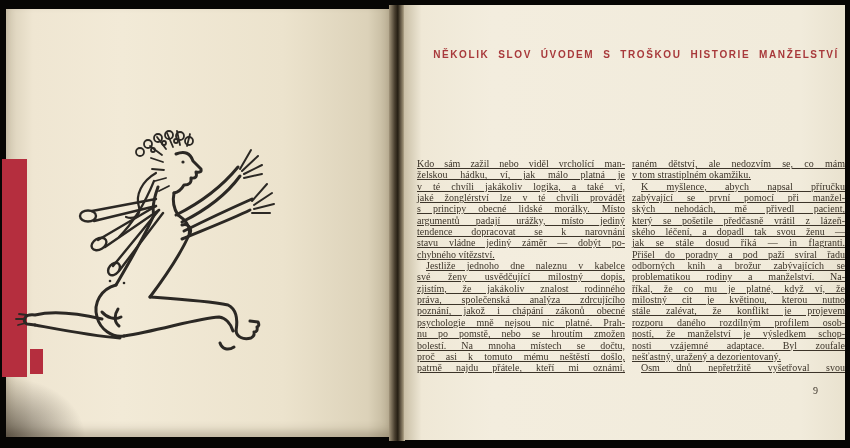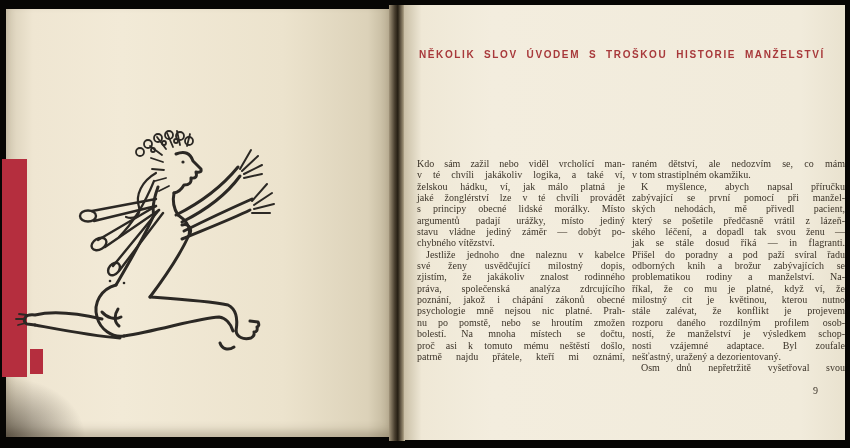--- a/index.html
+++ b/index.html
@@ -36,24 +36,25 @@
   .right-page{
     position:absolute;left:404px;top:5px;width:441px;height:435px;
     background:linear-gradient(to right,#c9bfa6 0%,#efe8d6 4%,#f3edde 20%,#f1ebdb 90%,#e9e2cf 100%);
   }
   .chapter-heading{
     position:absolute;left:15px;top:44px;width:420px;
     font-family:"Liberation Sans", sans-serif;
     font-weight:bold;font-size:10px;letter-spacing:1.6px;word-spacing:4.5px;
     color:var(--heading-red,#a8393b);
     white-space:nowrap;
+    text-align:right;
   }
   .col{
     position:absolute;top:153px;width:208px;
-    font-size:10px;line-height:11.35px;color:var(--text-sepia,#3c3429);
+    font-size:10px;line-height:11.35px;color:var(--text-sepia,#3c3429);text-decoration:underline;
   }
   .col-1{left:13px;}
   .col-2{left:228px;width:213px;}
   .ln{text-align:justify;text-align-last:justify;height:11.35px;}
   .ln.end{text-align-last:auto;}
   .ln.ind{text-indent:9px;}
   .page-number{
     position:absolute;right:27px;top:380px;
     font-size:10px;color:var(--text-sepia,#3c3429);
   }
@@ -158,25 +159,26 @@
   <div class="corner-shade"></div>
 </div>
 
 <div class="gutter"></div>
 
 <div class="right-page">
   <div class="chapter-heading">NĚKOLIK SLOV ÚVODEM S TROŠKOU HISTORIE MANŽELSTVÍ</div>
 
   <div class="col col-1">
     <div class="ln">Kdo sám zažil nebo viděl vrcholící man-</div>
+    <div class="ln">želskou hádku, ví, jak málo platná je</div>
     <div class="ln">v té chvíli jakákoliv logika, a také ví,</div>
-    <div class="ln">želskou hádku, ví, jak málo platná je</div>
     <div class="ln">jaké žonglérství lze v té chvíli provádět</div>
     <div class="ln">s principy obecné lidské morálky. Místo</div>
     <div class="ln">argumentů padají urážky, místo jediný</div>
+    <div class="ln">tendence dopracovat se k narovnání</div>
     <div class="ln">stavu vládne jediný záměr — dobýt po-</div>
     <div class="ln end">chybného vítězství.</div>
     <div class="ln ind">Jestliže jednoho dne naleznu v kabelce</div>
     <div class="ln">své ženy usvědčující milostný dopis,</div>
     <div class="ln">zjistím, že jakákoliv znalost rodinného</div>
     <div class="ln">práva, společenská analýza zdrcujícího</div>
     <div class="ln">poznání, jakož i chápání zákonů obecné</div>
     <div class="ln">psychologie mně nejsou nic platné. Prah-</div>
     <div class="ln">nu po pomstě, nebo se hroutím zmožen</div>
     <div class="ln">bolestí. Na mnoha místech se dočtu,</div>

